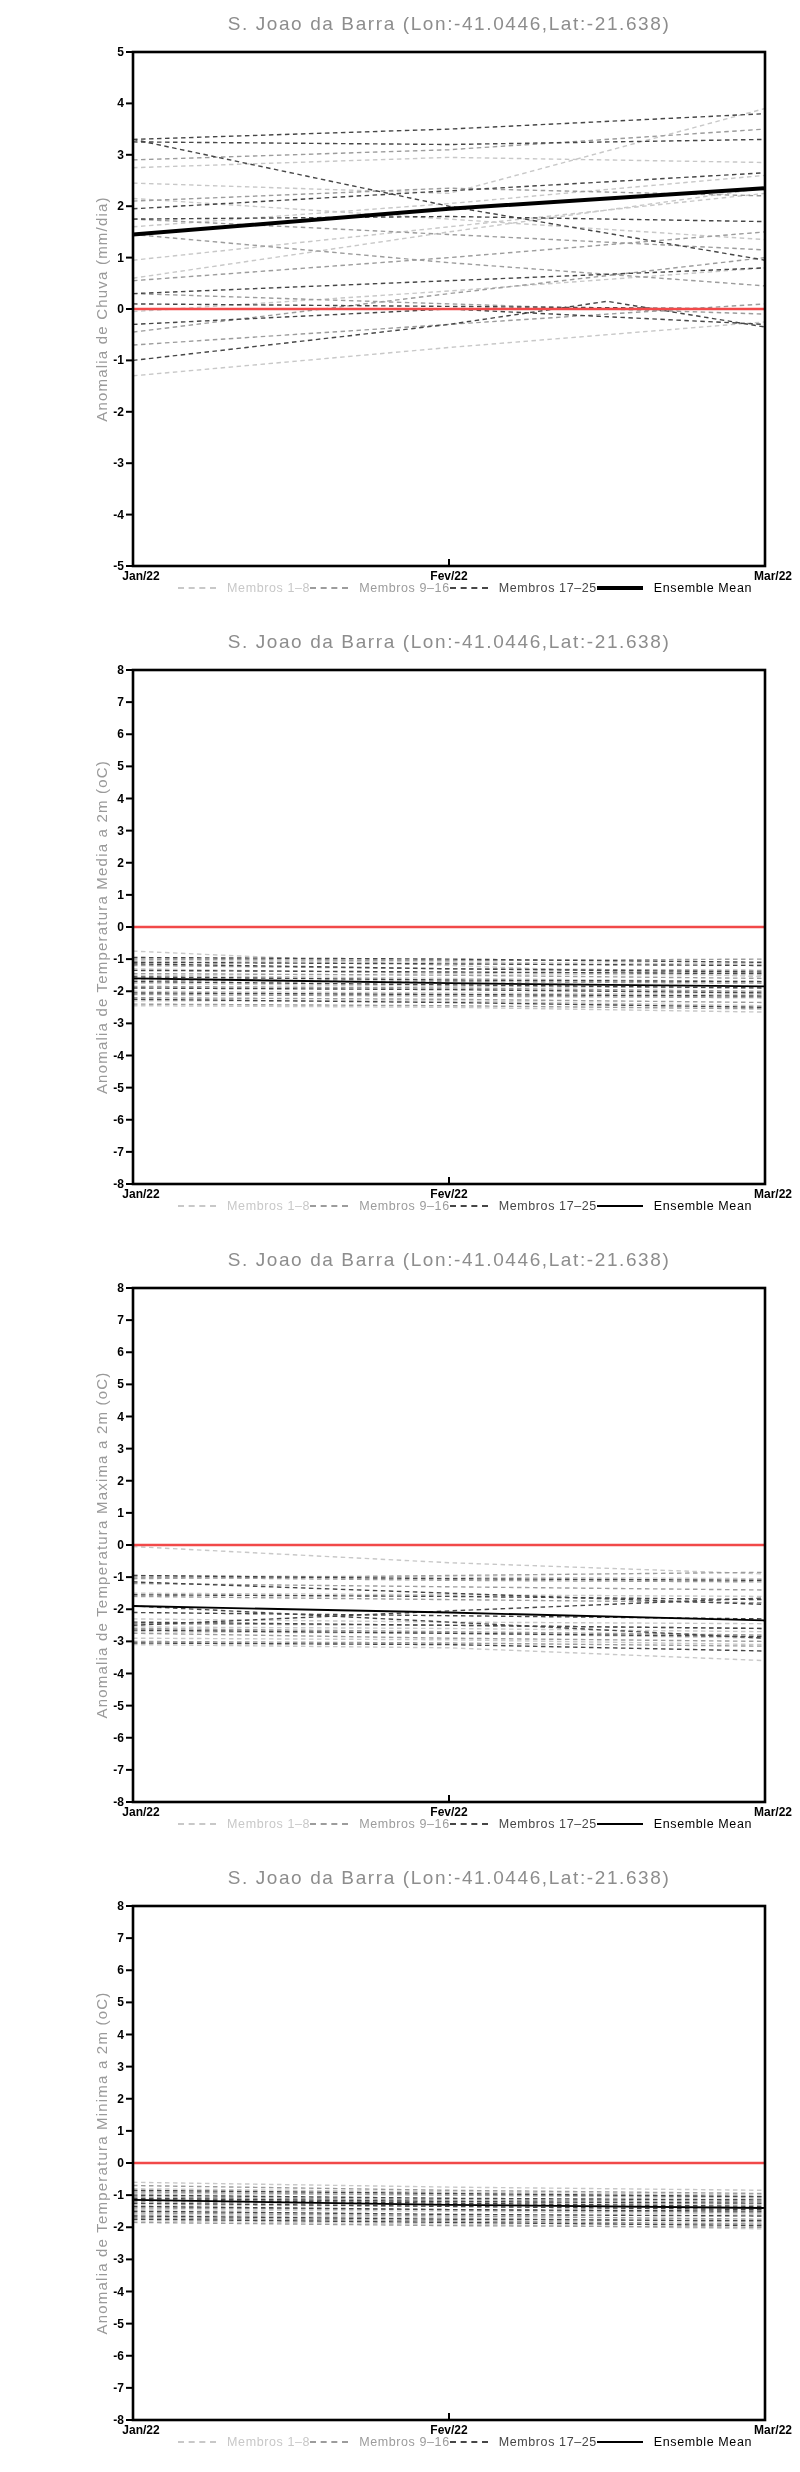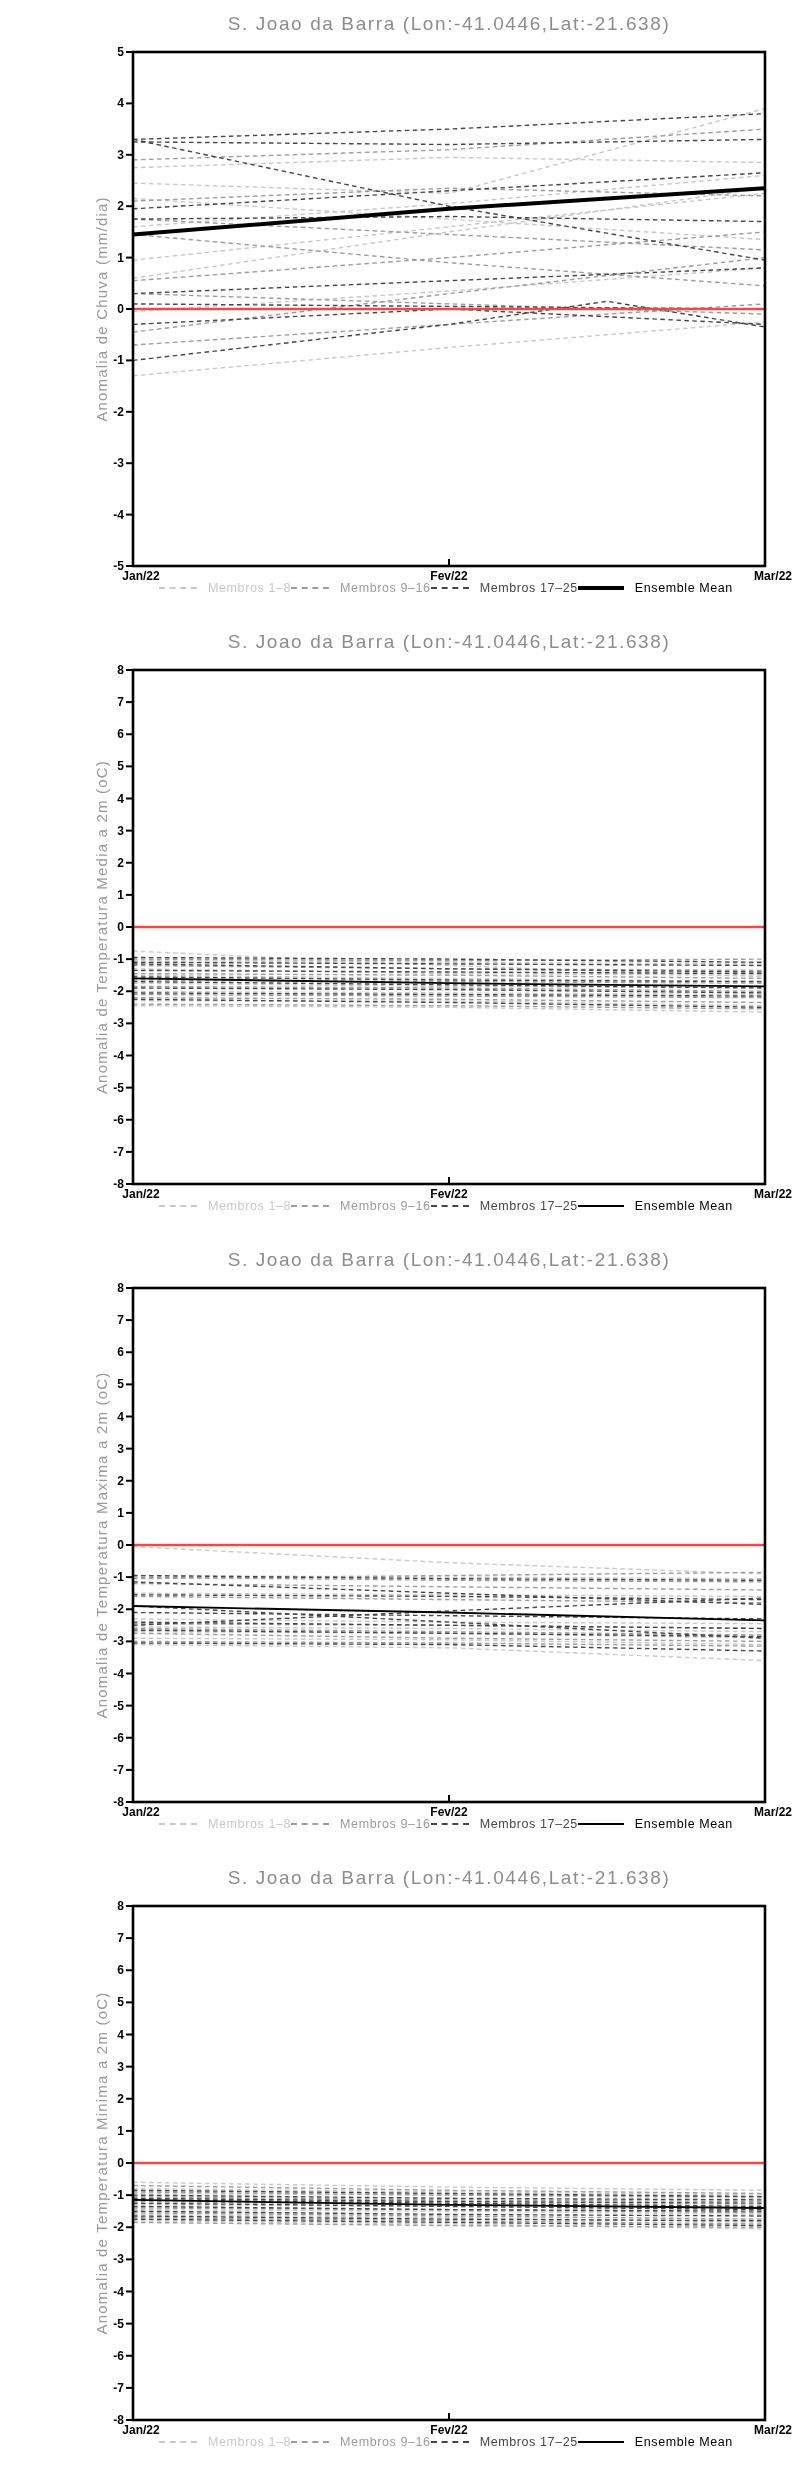--- a/index.html
+++ b/index.html
@@ -19,21 +19,21 @@
   .ytick{
     position:absolute;width:38px;text-align:right;font-size:12px;font-weight:700;color:#000;
     transform:translateY(-50%);letter-spacing:0;
   }
   .xtick{
     position:absolute;transform:translateX(-50%);font-size:12px;font-weight:700;color:#000;
     white-space:nowrap;
   }
   .legend{
     position:absolute;left:140px;width:612px;top:578px;height:20px;
-    display:flex;justify-content:center;align-items:center;
+    display:flex;justify-content:flex-end;align-items:center;
   }
   .legend-item{display:flex;align-items:center;gap:11px;white-space:nowrap;}
   .legend-swatch{display:inline-block;width:38px;height:0;}
   .legend-swatch.dashed{border-top:2px dashed currentColor;}
   .legend-swatch.solid{border-top-style:solid;border-top-color:currentColor;width:46px;}
   .legend-label{font-size:12.5px;letter-spacing:0.6px;font-weight:500;}
 </style>
 </head>
 <body>
 

